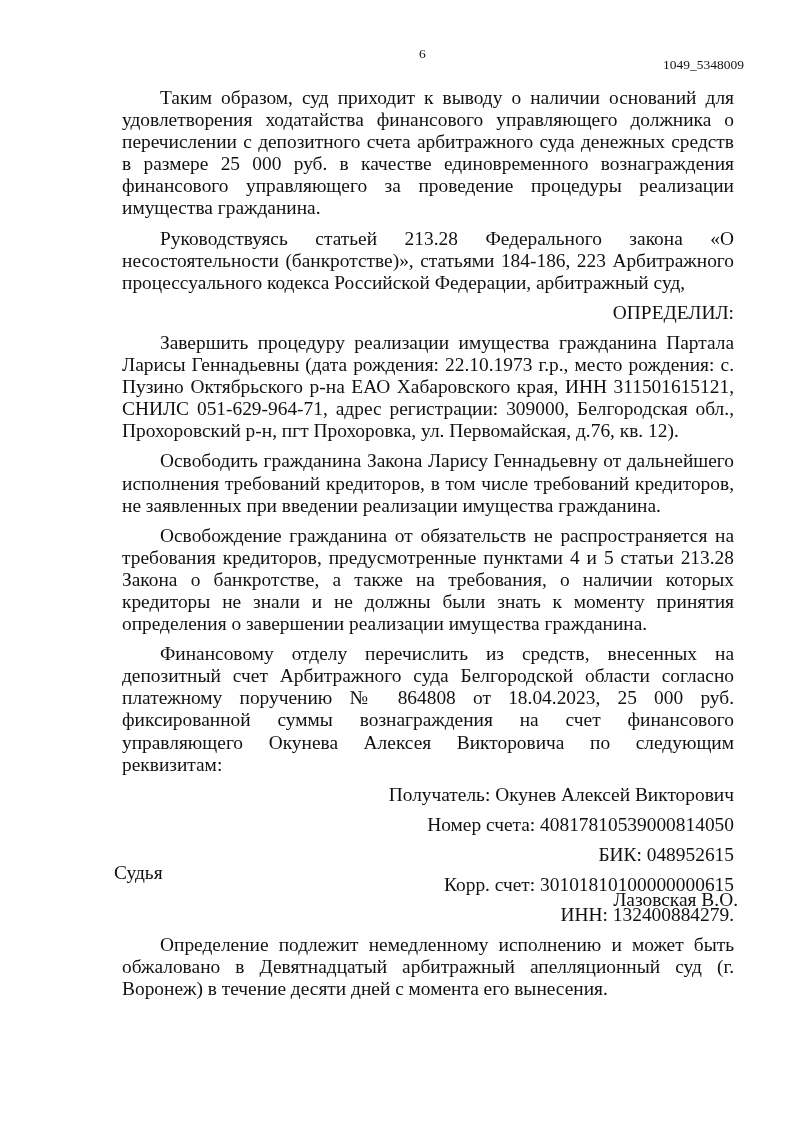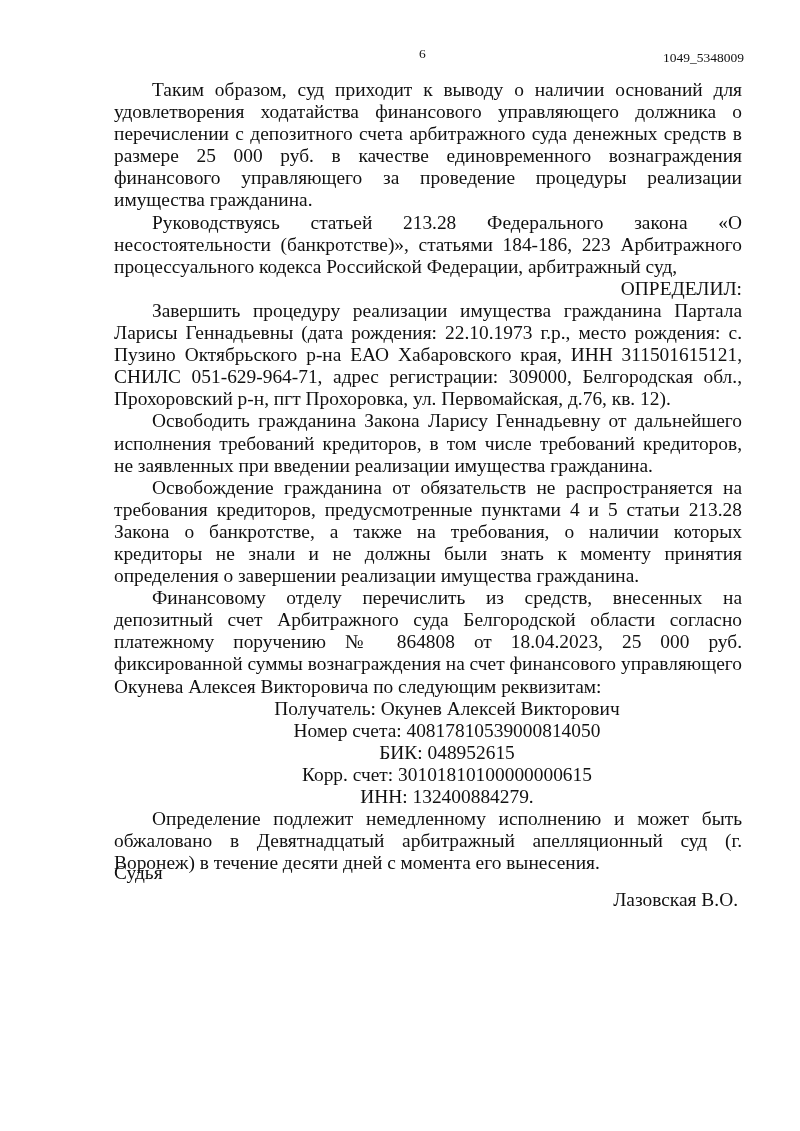--- a/index.html
+++ b/index.html
@@ -30,42 +30,42 @@
       font-size: 13.5px;
     }
     .page-number {
       position: absolute;
       left: 305px;
       top: 0;
     }
     .doc-id {
       position: absolute;
       right: -2px;
-      top: 4px;
+      top: 11px;
       text-align: right;
     }
     .body {
       position: absolute;
       top: 79px;
       left: 0;
       width: 628px;
       font-size: 19.4px;
       line-height: 22.1px;
     }
     p {
-      margin: 0;
+      margin: 8px;
       text-align: justify;
       text-indent: 38px;
     }
     p.center {
       text-align: right;
       text-indent: 0;
     }
     p.req {
-      text-align: center;
+      text-align: right;
       text-indent: 0;
       padding-left: 38px;
     }
     .signature {
       position: absolute;
       top: 862px;
       left: 0;
       width: 628px;
       font-size: 19.4px;
       line-height: 22px;

